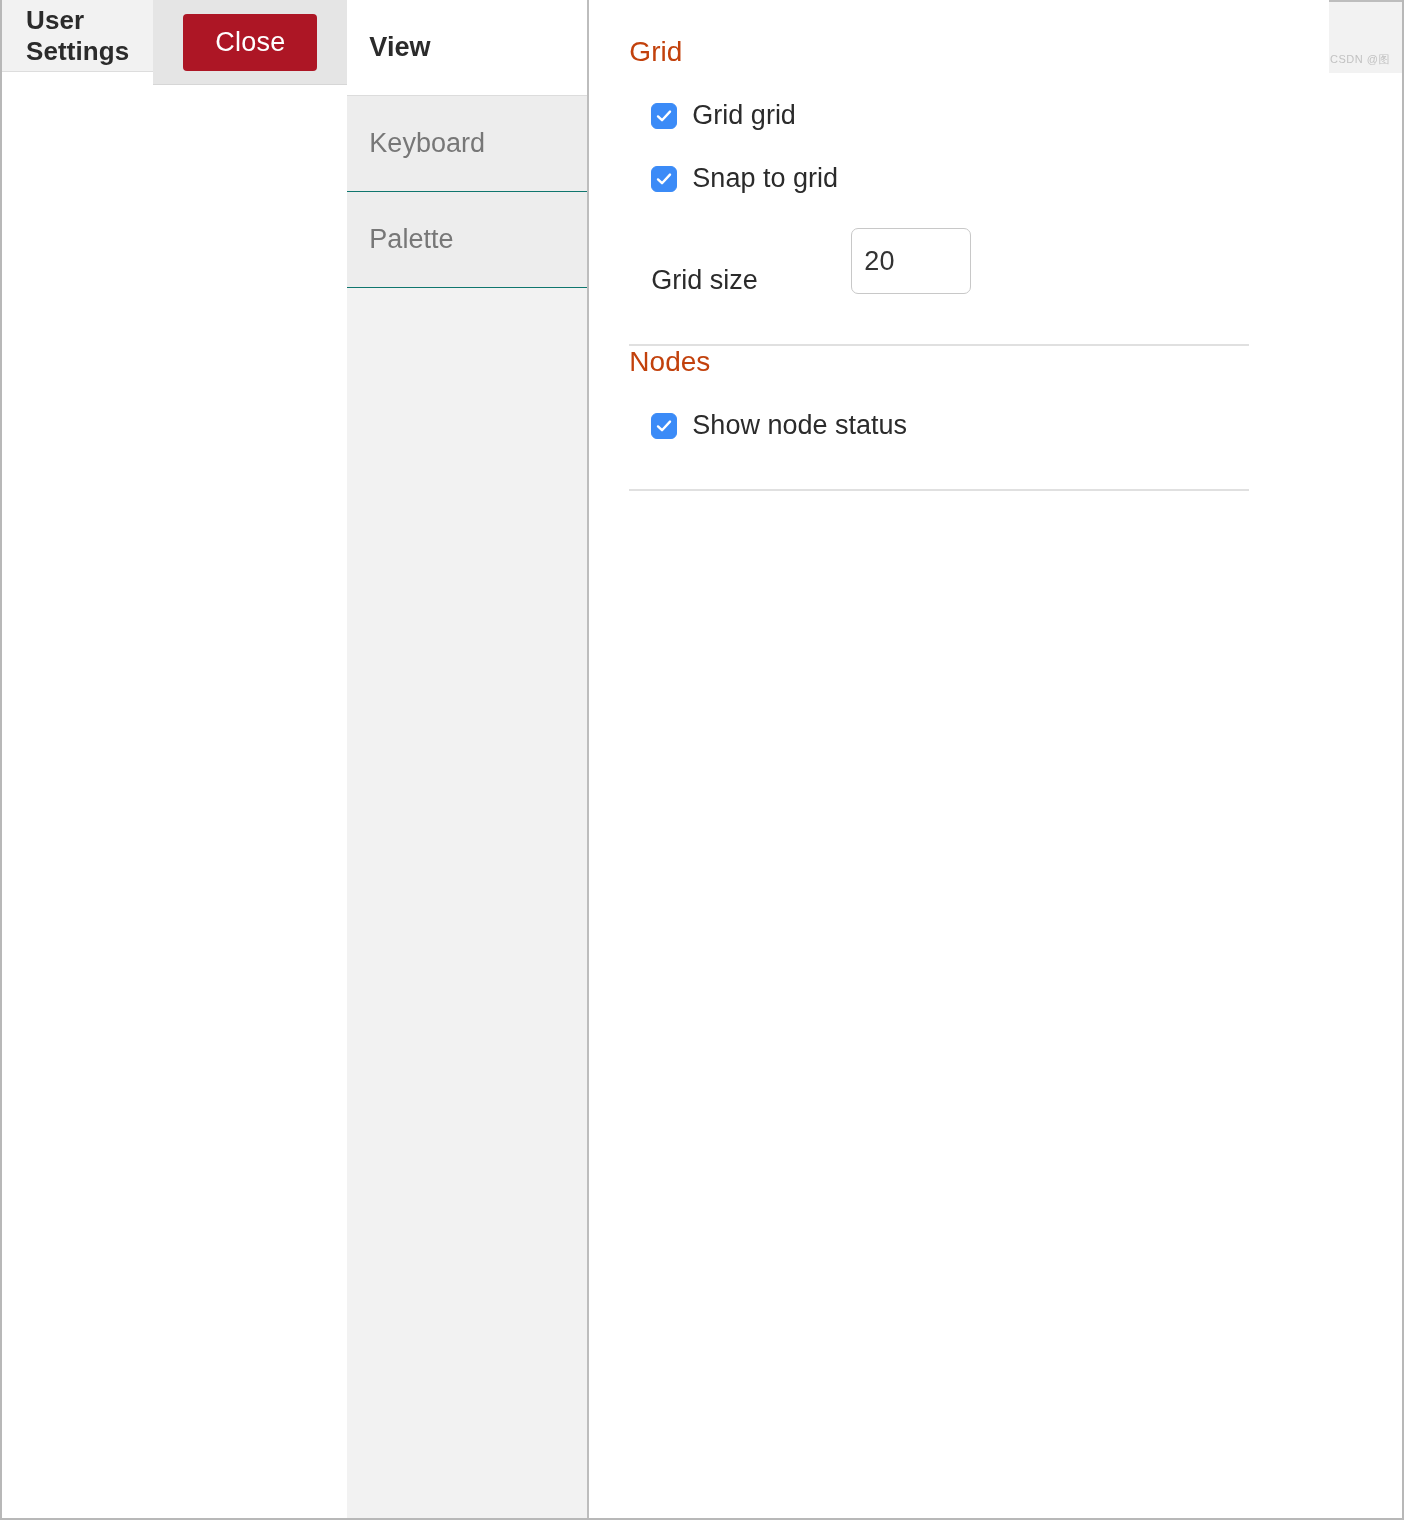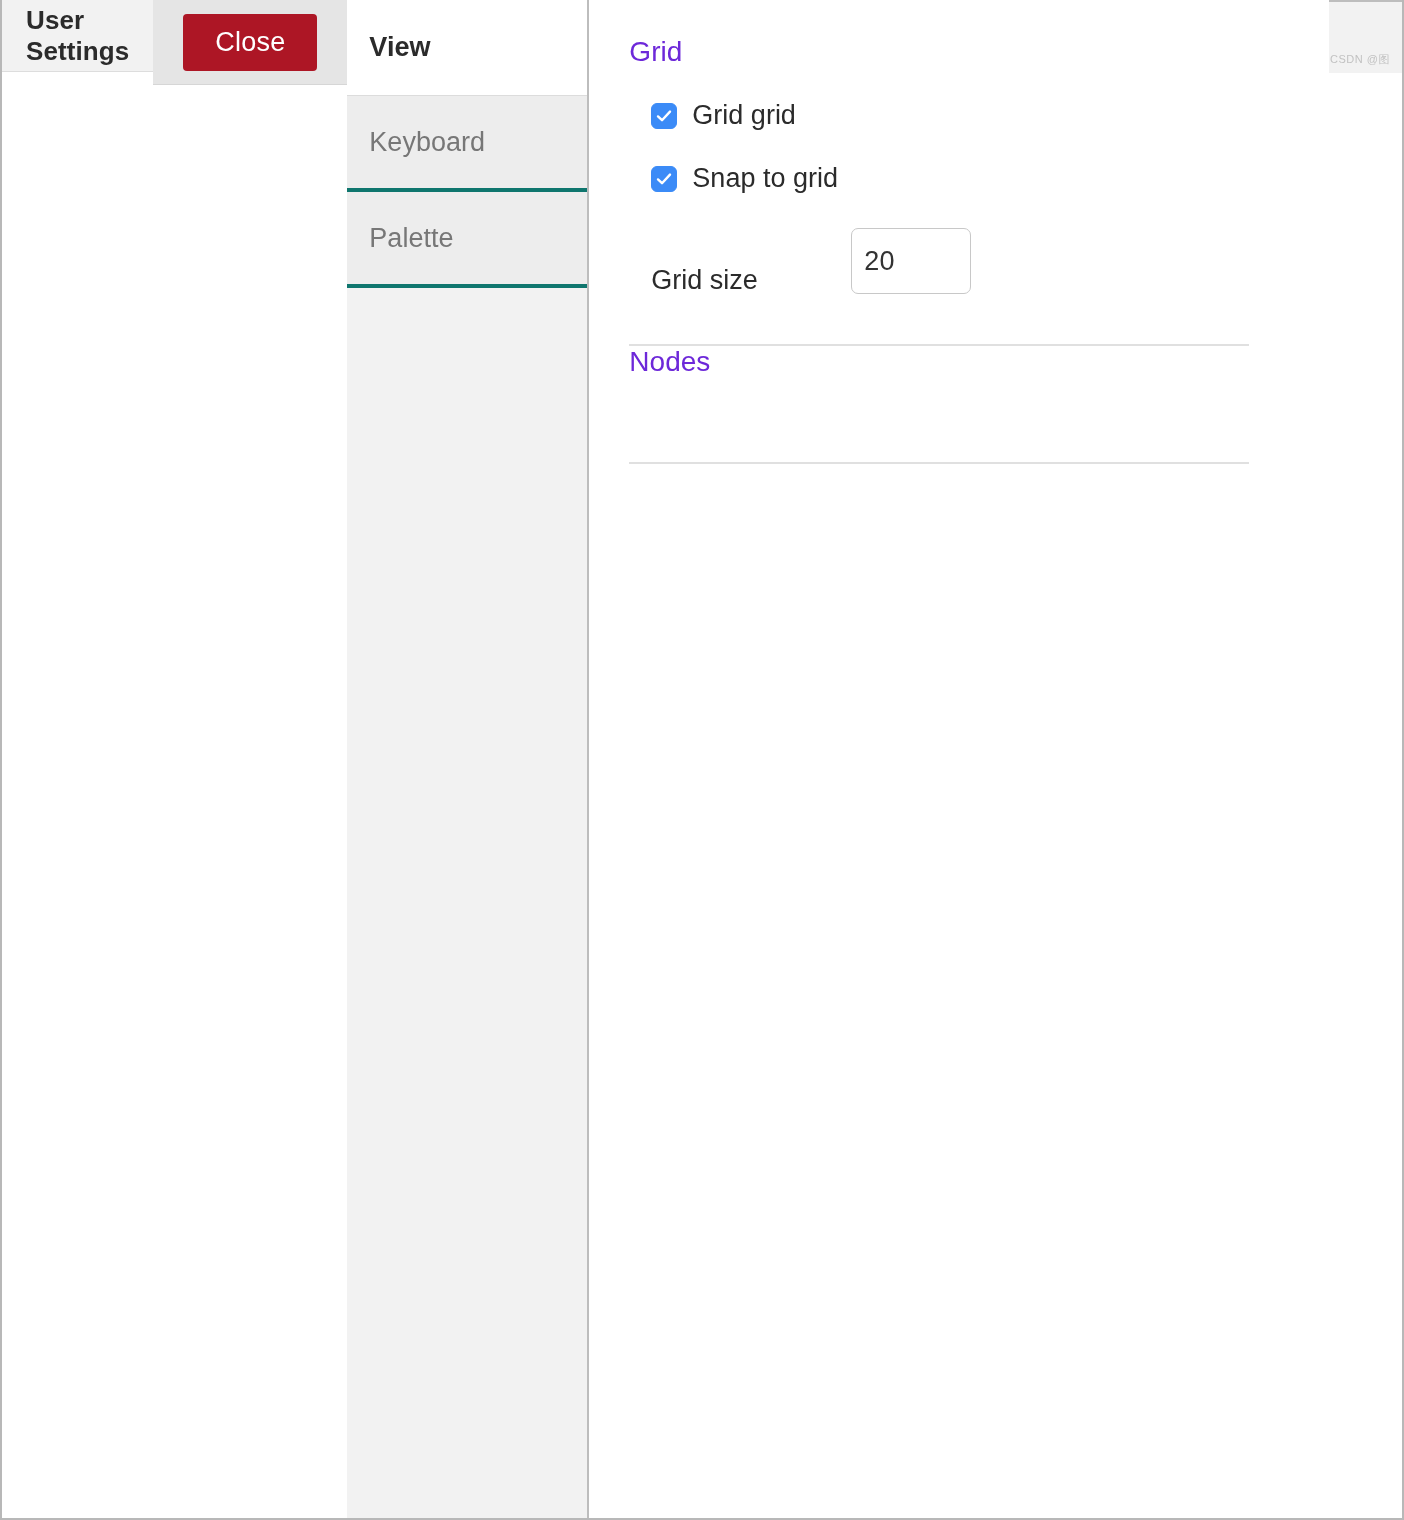--- a/index.html
+++ b/index.html
@@ -88,21 +88,21 @@
   }
   .tab {
     height: 96px;
     flex: 0 0 96px;
     display: flex;
     align-items: center;
     padding: 0 22px;
     font-size: 27px;
     color: #777777;
     background: #ededed;
-    border-bottom: 4px solid #0f766e;
+    border-bottom: 1px solid #0f766e;
     cursor: pointer;
     user-select: none;
   }
   .tab.active {
     background: #ffffff;
     color: #2b2b2b;
     font-weight: bold;
     border-bottom: 1px solid #dcdcdc;
   }
   .sidebar-filler {
@@ -112,21 +112,21 @@
 
   
   .content {
     flex: 1 1 auto;
     background: #ffffff;
     padding: 36px 40px 0 40px;
     overflow: hidden;
   }
   .section-title {
     font-size: 28px;
-    color: #6d28d9;
+    color: #c2410c;
     margin: 0 0 34px 0;
     font-weight: normal;
   }
   .divider {
     height: 2px;
     background: #e0e0e0;
     margin: 40px 40px 0 0;
     border: 0;
   }
   .section {
@@ -271,20 +271,28 @@
           <span class="field-label">Grid size</span>
           <input class="field-input" type="text" value="20" style="">
         </div>
       </section>
 
       <hr class="divider">
 
       <section class="section">
         <h2 class="section-title">Nodes</h2>
 
+        <div class="row">
+          <span class="cb on">
+            <svg viewBox="0 0 18 18">
+              <path d="M3 9.4 L7 13.2 L15 4.6" fill="none" stroke="#ffffff" stroke-width="2.4" stroke-linecap="round" stroke-linejoin="round"></path>
+            </svg>
+          </span>
+          <span class="cb-label">Show node status</span>
+        </div>
       </section>
 
       <hr class="divider">
 
 
     </main>
   </div>
 
   <div class="footer">
     <span class="watermark">CSDN @图</span>

